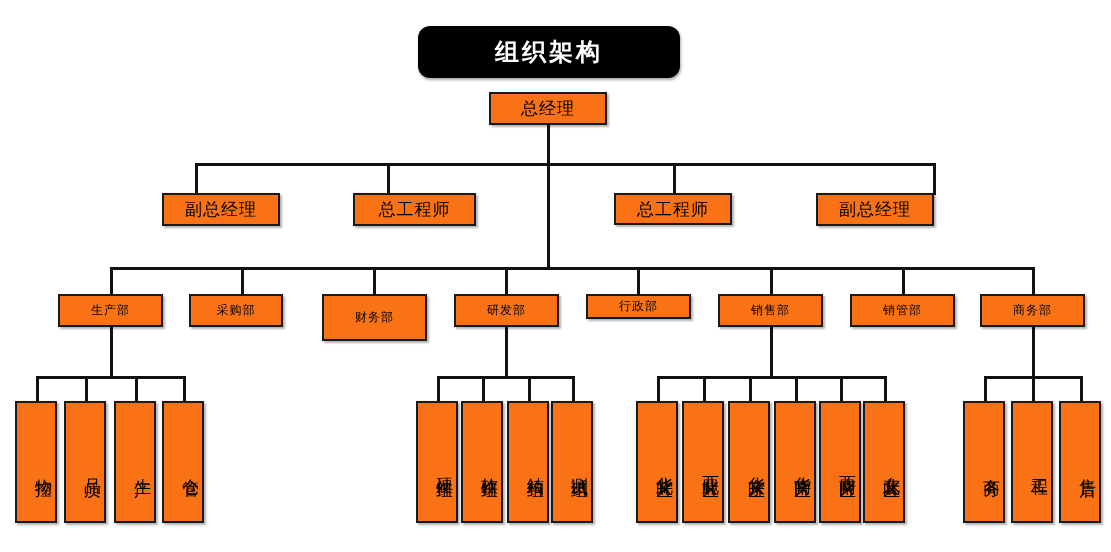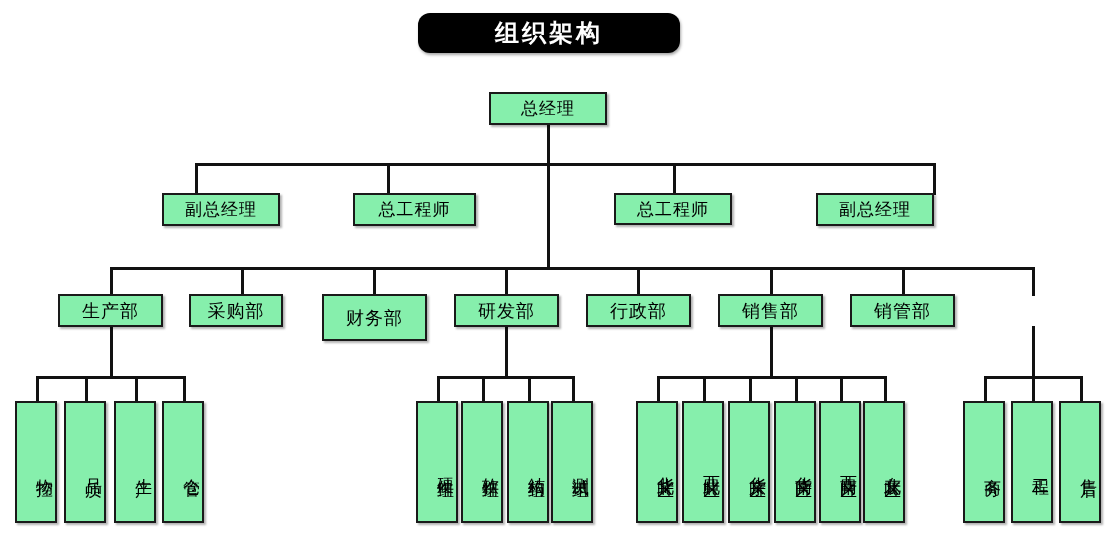--- a/index.html
+++ b/index.html
@@ -11,48 +11,47 @@
   #chart{position:absolute;left:0;top:0;width:1111px;height:552px;}
 
   .title-banner{
     position:absolute;background:#000000;border-radius:12px;
     display:flex;align-items:center;justify-content:center;
     color:#ffffff;font-weight:bold;font-size:24px;letter-spacing:3px;
     box-shadow:1px 2px 3px rgba(0,0,0,0.35);
   }
 
   .node{
-    position:absolute;background:#86efac;border:2px solid #1a1a1a;
+    position:absolute;background:#f97316;border:2px solid #1a1a1a;
     display:flex;align-items:center;justify-content:center;
     font-size:17px;color:#000000;box-sizing:border-box;
     box-shadow:2px 2px 2px rgba(0,0,0,0.30);
     letter-spacing:1px;
-    font-family:Liberation Mono, monospace;
   }
   .node.lvl1{font-size:17px;}
   .node.lvl2{font-size:17px;}
-  .node.dept{font-size:18px;}
+  .node.dept{font-size:12px;}
 
   .node.leaf{
     align-items:flex-start;justify-content:center;
     padding-top:10px;font-size:17px;letter-spacing:2px;
     writing-mode:vertical-rl;text-orientation:upright;
     line-height:1.45;
   }
 
   .ln{position:absolute;background:#111111;}
   .ln.h{height:3px;}
   .ln.v{width:3px;}
 </style>
 </head>
 <body>
 
 <div id="chart">
 
-  <div class="title-banner" style="left:418px;top:13px;width:262px;height:40px;">
+  <div class="title-banner" style="left:418px;top:26px;width:262px;height:52px;">
     <span>组织架构</span>
   </div>
 
   <div class="ln v" style="left:547px;top:124px;height:42px;"></div>
   <div class="ln h" style="left:195px;top:163px;width:741px;"></div>
   <div class="ln v" style="left:195px;top:163px;height:32px;"></div>
   <div class="ln v" style="left:387px;top:163px;height:32px;"></div>
   <div class="ln v" style="left:673px;top:163px;height:32px;"></div>
   <div class="ln v" style="left:933px;top:163px;height:32px;"></div>
 
@@ -119,28 +118,31 @@
   </div>
   <div class="node dept" style="left:189px;top:294px;width:94px;height:33px;">
     <span>采购部</span>
   </div>
   <div class="node dept" style="left:322px;top:294px;width:105px;height:47px;">
     <span>财务部</span>
   </div>
   <div class="node dept" style="left:454px;top:294px;width:105px;height:33px;">
     <span>研发部</span>
   </div>
-  <div class="node dept" style="left:586px;top:294px;width:105px;height:33px;">
+  <div class="node dept" style="left:586px;top:294px;width:105px;height:25px;">
     <span>行政部</span>
   </div>
   <div class="node dept" style="left:850px;top:294px;width:105px;height:33px;">
     <span>销管部</span>
   </div>
   <div class="node dept" style="left:718px;top:294px;width:105px;height:33px;">
     <span>销售部</span>
+  </div>
+  <div class="node dept" style="left:980px;top:294px;width:105px;height:33px;">
+    <span>商务部</span>
   </div>
 
   <div class="node leaf" style="left:15px;top:401px;width:42px;height:122px;">
     <span>物控</span>
   </div>
   <div class="node leaf" style="left:64px;top:401px;width:42px;height:122px;">
     <span>品质</span>
   </div>
   <div class="node leaf" style="left:114px;top:401px;width:42px;height:122px;">
     <span>生产</span>

